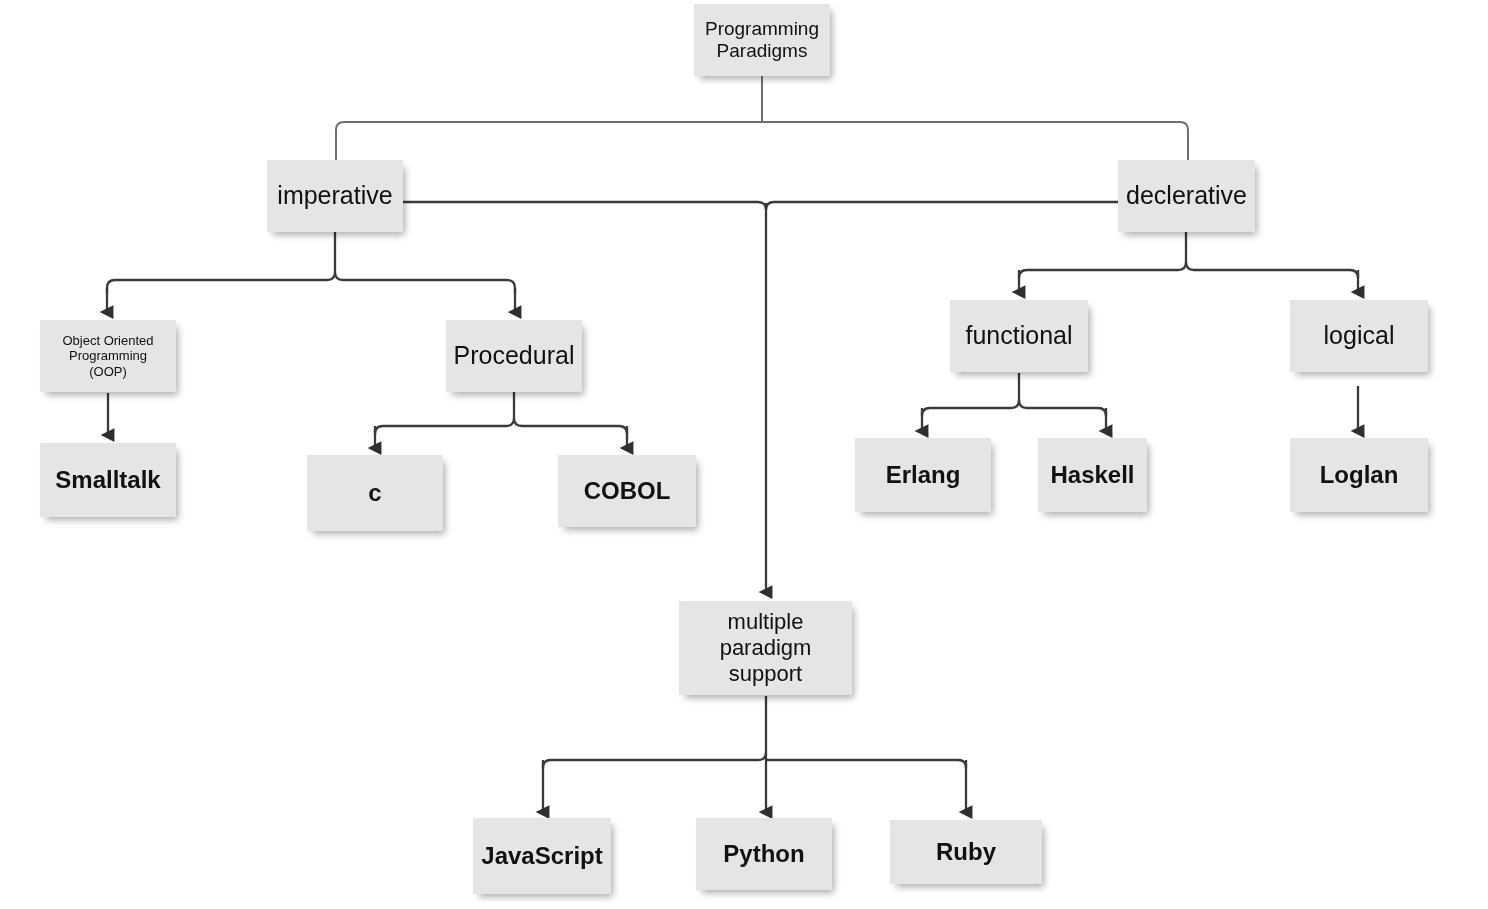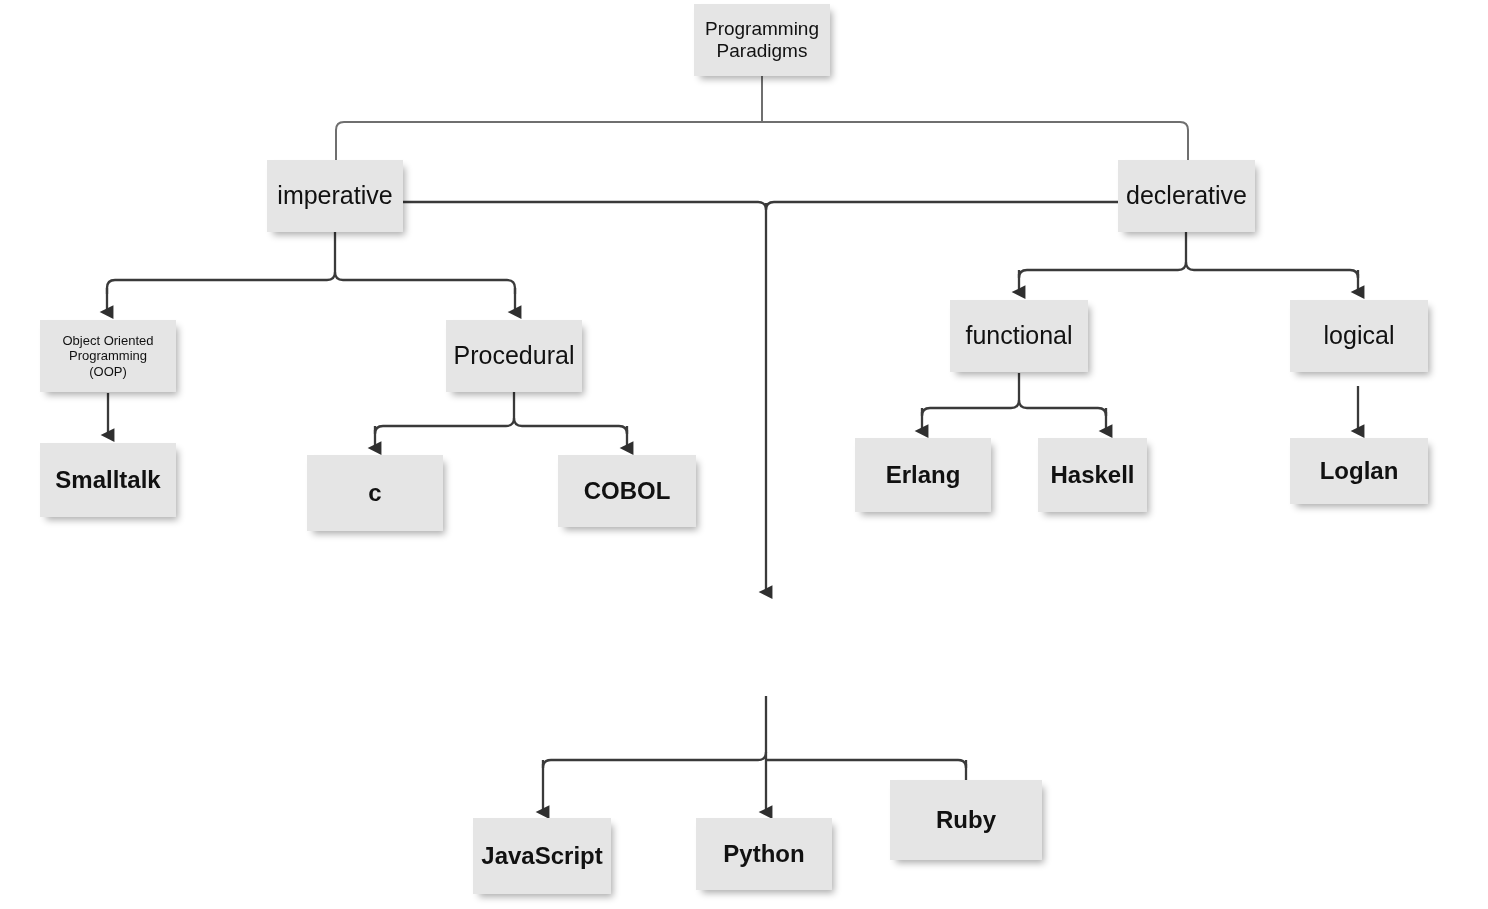--- a/index.html
+++ b/index.html
@@ -147,30 +147,35 @@
   </div>
 
   <div class="node t-leaf" style="left:855px; top:438px; width:136px; height:74px;">
     <span class="label">Erlang</span>
   </div>
 
   <div class="node t-leaf" style="left:1038px; top:438px; width:109px; height:74px;">
     <span class="label">Haskell</span>
   </div>
 
-  <div class="node t-leaf" style="left:1290px; top:438px; width:138px; height:66px;">
+  <div class="node t-leaf" style="left:1290px; top:438px; width:138px; height:74px;">
     <span class="label">Loglan</span>
   </div>
 
+  <div class="node t-multi" style="left:679px; top:601px; width:173px; height:94px;">
+    <span class="label">multiple
+paradigm
+support</span>
+  </div>
 
   <div class="node t-leaf" style="left:473px; top:818px; width:138px; height:76px;">
     <span class="label">JavaScript</span>
   </div>
 
   <div class="node t-leaf" style="left:696px; top:818px; width:136px; height:72px;">
     <span class="label">Python</span>
   </div>
 
-  <div class="node t-leaf" style="left:890px; top:780px; width:152px; height:80px;">
+  <div class="node t-leaf" style="left:890px; top:820px; width:152px; height:64px;">
     <span class="label">Ruby</span>
   </div>
 
 </div>
 
 </body></html>

